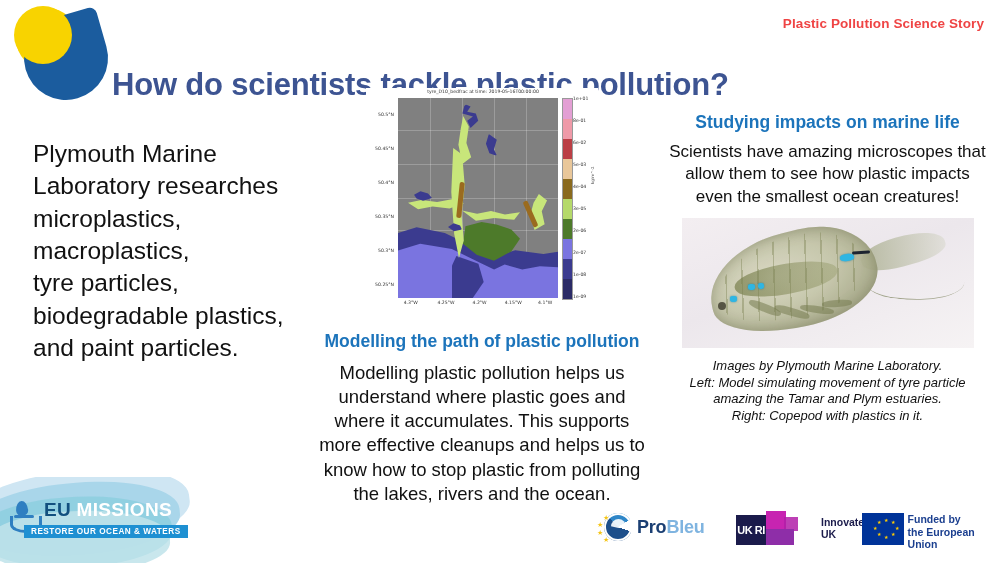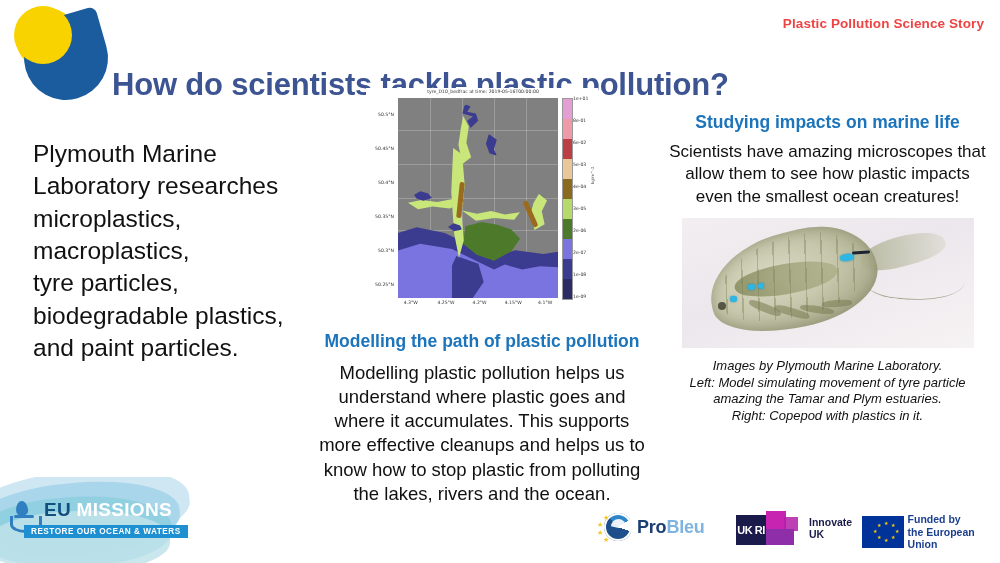--- a/index.html
+++ b/index.html
@@ -255,33 +255,33 @@
     opacity:.9;
   }
   .pb-stars{position:absolute;left:-7px;top:0px;width:16px;height:28px;}
   .pb-stars i{
     position:absolute;color:#f5c518;font-style:normal;font-size:7px;line-height:7px;
   }
   .pb-text{font-size:18px;font-weight:bold;letter-spacing:-.2px;}
   .pb-text .pro{color:#1b3f73;}
   .pb-text .bleu{color:#7fb4e0;}
 
-  .ukri{position:absolute;left:132px;top:2px;display:flex;align-items:center;gap:11px;}
+  .ukri{position:absolute;left:132px;top:2px;display:flex;align-items:center;gap:23px;}
   .ukri-mark{position:relative;width:62px;height:34px;}
   .ukri-sq{
     position:absolute;left:0;top:4px;width:30px;height:30px;background:#1b1b4b;
     color:#fff;font-size:11px;font-weight:bold;line-height:11px;
     display:flex;align-items:center;justify-content:center;text-align:center;letter-spacing:-.5px;
   }
   .ukri-m1{position:absolute;left:30px;top:0px;width:20px;height:20px;background:#c724b1;}
   .ukri-m2{position:absolute;left:30px;top:18px;width:28px;height:16px;background:#8e2ea8;}
   .ukri-m3{position:absolute;left:48px;top:6px;width:14px;height:14px;background:#b21fa8;opacity:.85;}
   .ukri-text{font-size:10.5px;font-weight:bold;color:#1b1b4b;line-height:1.18;}
 
-  .eu-fund{position:absolute;left:258px;top:4px;display:flex;align-items:center;gap:4px;}
+  .eu-fund{position:absolute;left:258px;top:4px;display:flex;align-items:flex-start;gap:4px;}
   .eu-flag{
     position:relative;width:48px;height:32px;background:#003399;
   }
   .eu-flag i{position:absolute;color:#ffcc00;font-size:5px;line-height:5px;font-style:normal;}
   .eu-fund-text{font-size:10.5px;font-weight:bold;color:#1b3f8f;line-height:1.2;}
 </style>
 </head>
 <body>
 
 <div class="slide">

